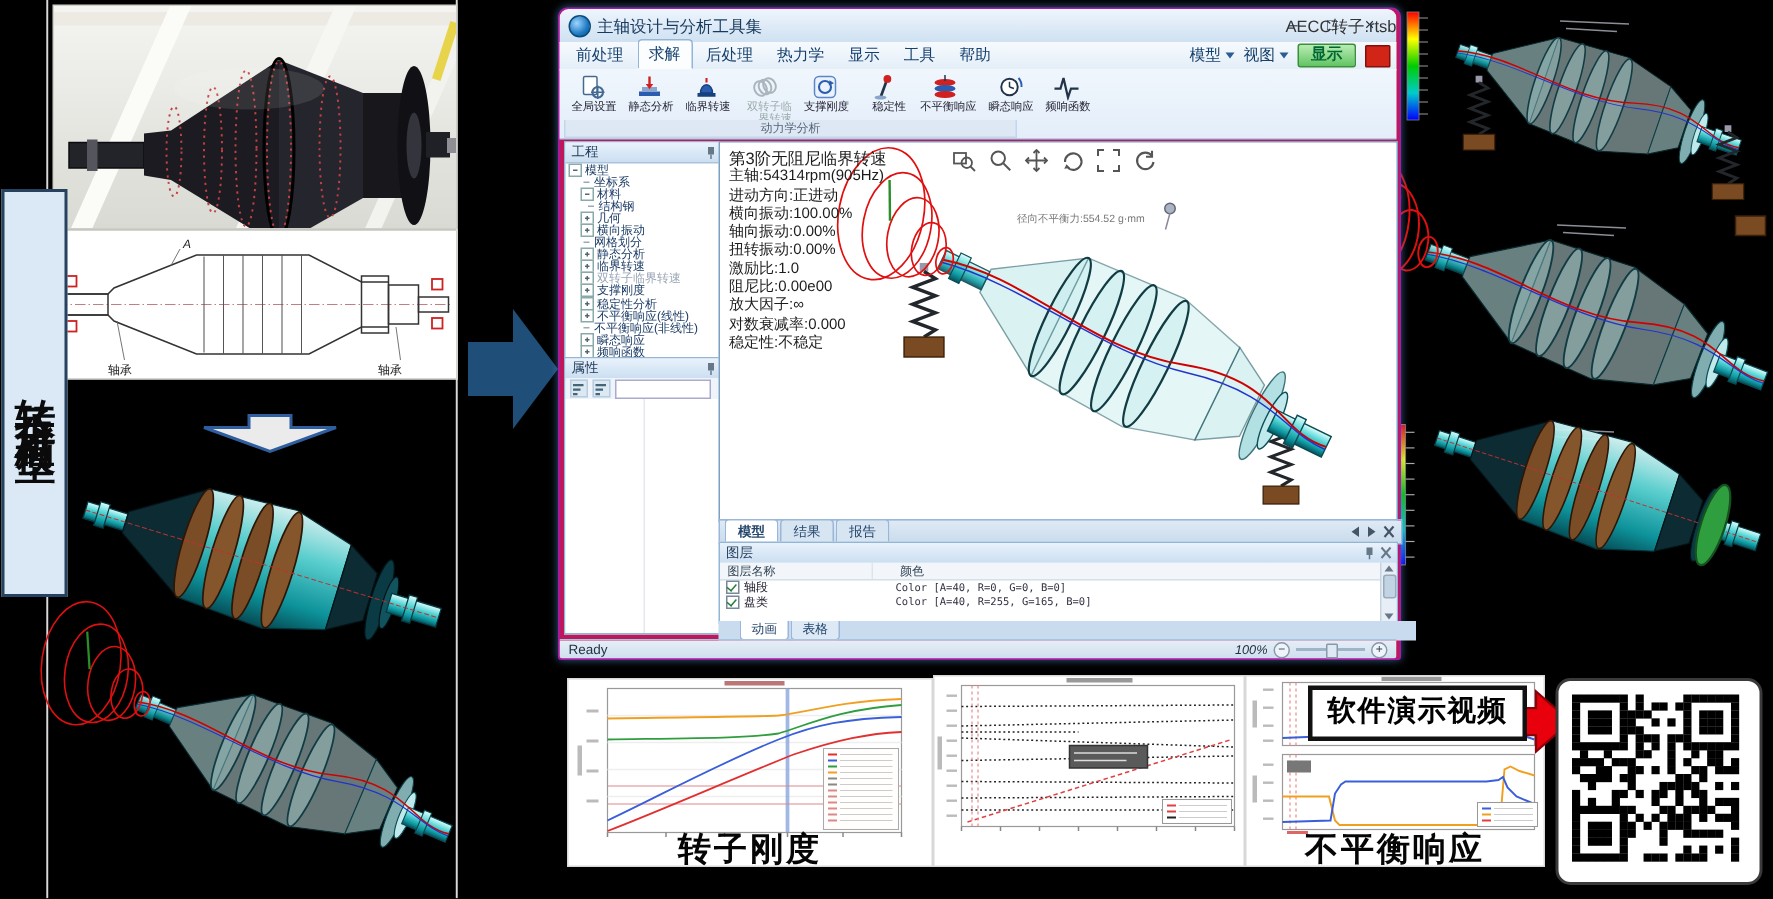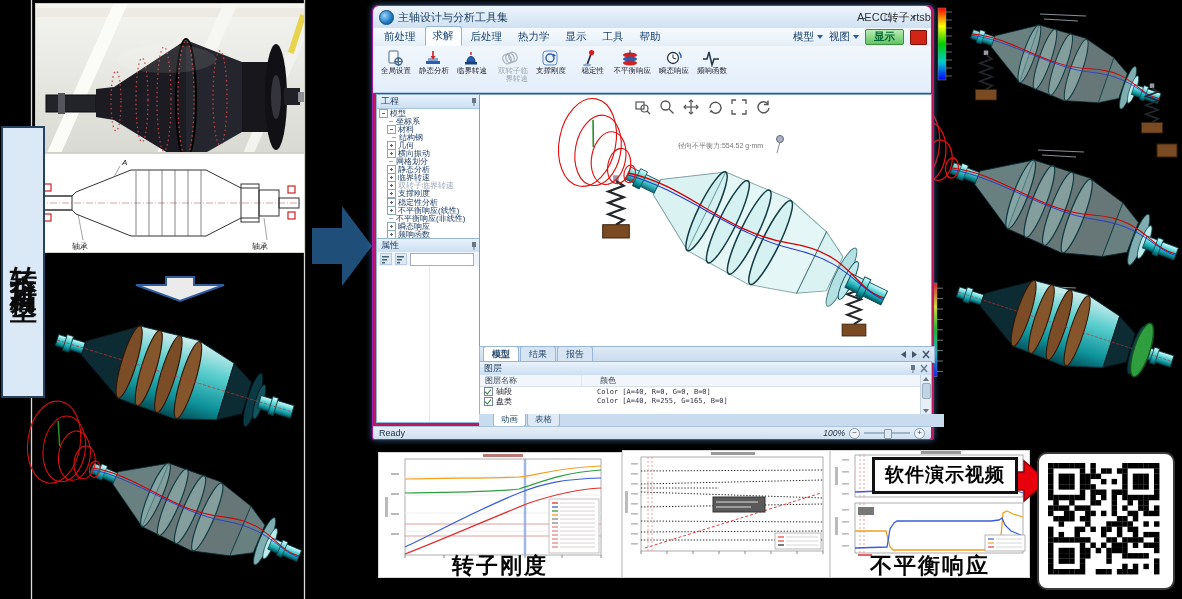--- a/index.html
+++ b/index.html
@@ -429,20 +429,21 @@
             </svg>
           <span>瞬态响应</span>
         </div>
         <div class="rbtn">
           <svg class="ric" width="18" height="18">
               <polyline points="1,10 5,10 7,3 10,16 12,10 17,10" fill="none" stroke="#23344a" stroke-width="1.5"></polyline>
             </svg>
           <span>频响函数</span>
         </div>
       </div>
+      <div class="abs ribbon-group">动力学分析</div>
     </div>
 
     <div class="abs panel proj">
       <div class="panel-hdr">
         <span>工程</span>
         <svg class="hdr-ico" style="right:3px" width="8" height="9">
             <rect x="2" y="1" width="4" height="5" fill="#678"></rect>
             <line x1="4" y1="6" x2="4" y2="9" stroke="#678"></line>
           </svg>
       </div>
@@ -568,20 +569,33 @@
             </g>
           </svg>
         <svg class="vicon" viewBox="0 0 16 16">
             <g fill="none" stroke="#555" stroke-width="1.4">
               <path d="M13,5 a5.5,5.5 0 1 0 1,4"></path>
               <polyline points="13,1.5 13,5.5 9,5.5"></polyline>
             </g>
           </svg>
       </div>
 
+      <div class="abs vinfo">
+        <div>第3阶无阻尼临界转速</div>
+        <div>主轴:54314rpm(905Hz)</div>
+        <div>进动方向:正进动</div>
+        <div>横向振动:100.00%</div>
+        <div>轴向振动:0.00%</div>
+        <div>扭转振动:0.00%</div>
+        <div>激励比:1.0</div>
+        <div>阻尼比:0.00e00</div>
+        <div>放大因子:∞</div>
+        <div>对数衰减率:0.000</div>
+        <div>稳定性:不稳定</div>
+      </div>
 
       <div class="abs vannot">径向不平衡力:554.52 g·mm</div>
 
       <svg width="451" height="252" viewBox="0 0 451 252" style="position:absolute;left:0;top:0">
         <use href="#spring" transform="translate(136,86) scale(0.95)"></use>
         <use href="#spring" transform="translate(374,190) scale(0.85)"></use>
         <g transform="translate(148,78) rotate(26) scale(0.95)">
           <use href="#rotorGlass"></use>
           <use href="#whirl" transform="translate(2,0) scale(0.85)"></use>
         </g>

